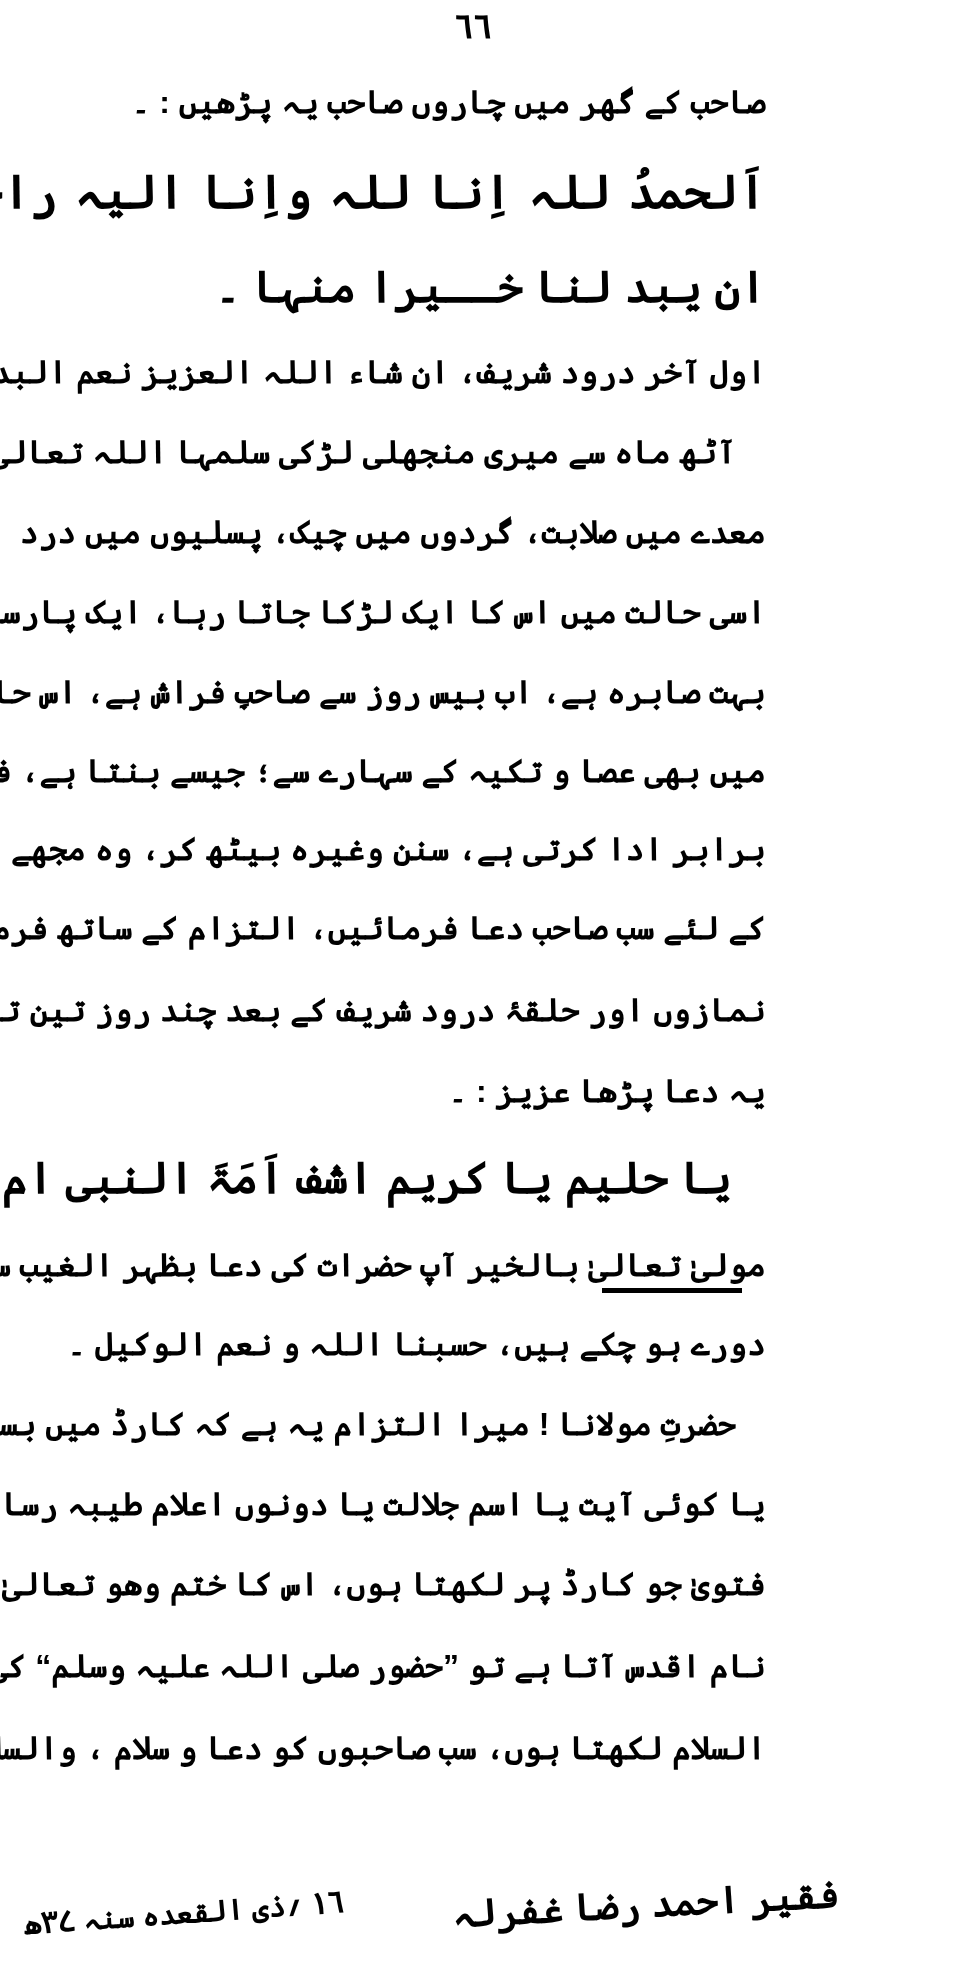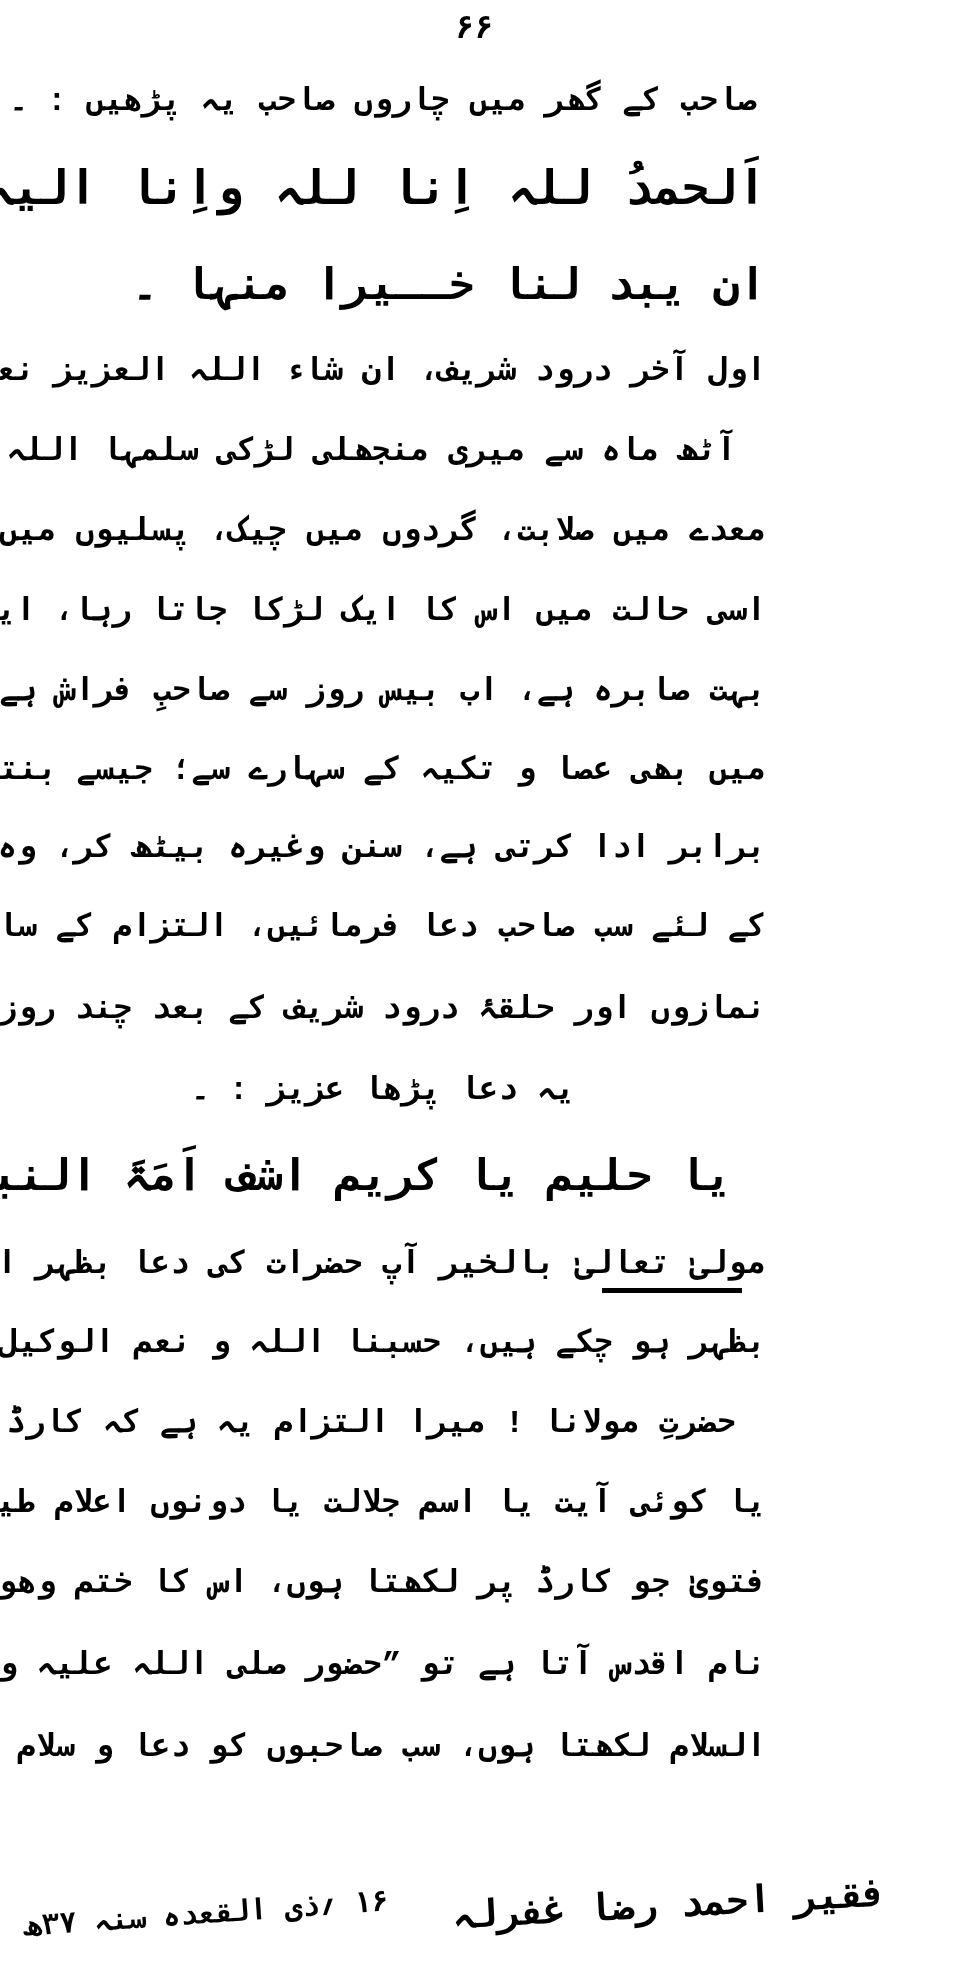--- a/index.html
+++ b/index.html
@@ -1,42 +1,42 @@
 <!DOCTYPE html>
 <html lang="ur" dir="rtl"><head>
 <meta charset="utf-8">
 <style>
   html,body{margin:0;padding:0;background:#e8e8e8;}
   .page{
     position:relative;
     width:960px;height:1966px;
     background:#ffffff;
     color:#000;
-    font-family:Liberation Mono, monospace;
+    font-family:Liberation Sans, sans-serif;
     font-weight:700;
     direction:rtl;
     overflow:hidden;
     margin:0 auto;
   }
   .page-number{
     position:absolute;
     top:8px;left:455px;
     font-size:32px;
     letter-spacing:4px;
   }
   .text-col{
     position:absolute;
     top:62px;left:0;
     width:772px;
     padding:0 6px 0 0;
     box-sizing:border-box;
   }
   .line{
     white-space:nowrap;
-    text-align:center;
+    text-align:right;
     font-size:32px;
     height:80px;
     line-height:80px;
     overflow:hidden;
   }
   .line.h78{height:78px;line-height:78px;}
   .line.h84{height:84px;line-height:84px;}
   .quran{
     font-size:47px;
     height:100px;line-height:100px;
@@ -107,21 +107,21 @@
     <div class="line">کے لئے سب صاحب دعا فرمائیں، التزام کے ساتھ فرمائیں، پنجگانہ</div>
     <div class="line h84">نمازوں اور حلقۂ درود شریف کے بعد چند روز تین تین بار بتوجہ قلب</div>
 
     <div class="line h78">یہ دعا پڑھا عزیز : ۔</div>
 
     <div class="line dua-line">یا حلیم یا کریم اشف اَمَۃَ النبی ام کلثوم</div>
 
     <div class="line h78">مولیٰ تعالیٰ بالخیر آپ حضرات کی دعا بظہر الغیب سے عطا فرمائے ۔</div>
     <div class="under-rule"></div>
 
-    <div class="line">بظہر ہو چکے ہیں، حسبنا اللہ و نعم الوکیل ۔</div>
+    <div class="line">دورے ہو چکے ہیں، حسبنا اللہ و نعم الوکیل ۔</div>
 
     <div class="line indent">حضرتِ مولانا ! میرا التزام یہ ہے کہ کارڈ میں بسم اللہ شریف</div>
     <div class="line">یا کوئی آیت یا اسم جلالت یا دونوں اعلام طیبہ رسالت نہیں لکھا کرتا،</div>
     <div class="line">فتویٰ جو کارڈ پر لکھتا ہوں، اس کا ختم وھو تعالیٰ اعلم پر کرتا ہوں،</div>
     <div class="line h84">نام اقدس آتا ہے تو ”حضور صلی اللہ علیہ وسلم“ کی جگہ ”علیہ افضل الصلوٰۃ و</div>
     <div class="line">السلام لکھتا ہوں، سب صاحبوں کو دعا و سلام ، والسلام ۔</div>
 
   </div>
 
   <div class="sig-row">

